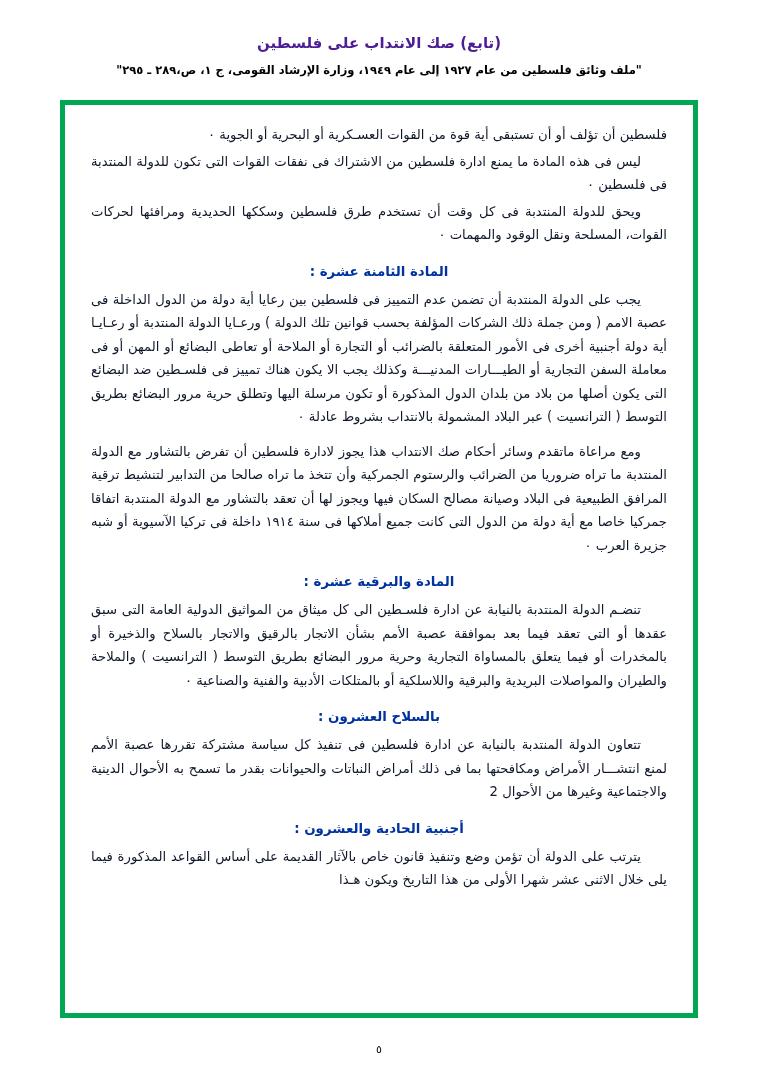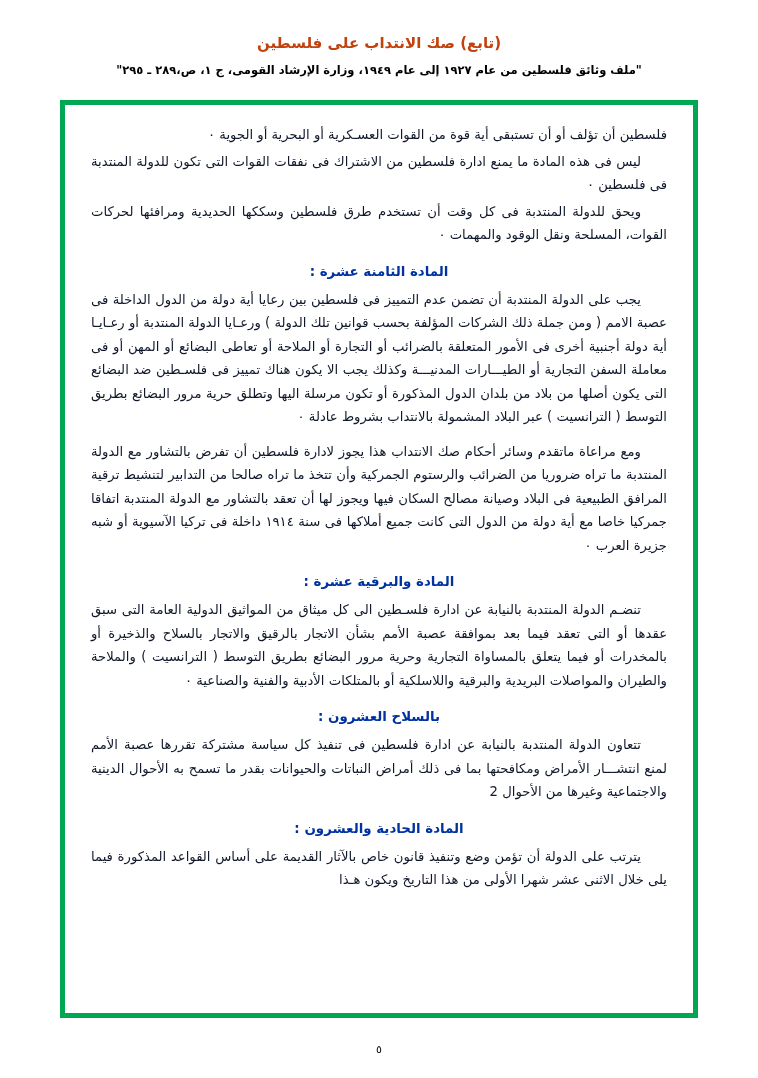--- a/index.html
+++ b/index.html
@@ -22,21 +22,21 @@
     box-sizing: border-box;
     padding: 0;
   }
   .doc-header {
     text-align: center;
     padding-top: 34px;
   }
   .doc-title {
     font-size: 15px;
     font-weight: bold;
-    color: #c2410c;
+    color: #4c1d95;
     letter-spacing: 0;
     line-height: 1.2;
   }
   .doc-subtitle {
     font-size: 11.5px;
     font-weight: bold;
     color: #000;
     margin-top: 11px;
     line-height: 1.3;
   }
@@ -108,21 +108,21 @@
       <p class="body-par">يجب على الدولة المنتدبة أن تضمن عدم التمييز فى فلسطين بين رعايا أية دولة من الدول الداخلة فى عصبة الامم ( ومن جملة ذلك الشركات المؤلفة بحسب قوانين تلك الدولة ) ورعـايا الدولة المنتدبة أو رعـايـا أية دولة أجنبية أخرى فى الأمور المتعلقة بالضرائب أو التجارة أو الملاحة أو تعاطى البضائع أو المهن أو فى معاملة السفن التجارية أو الطيـــارات المدنيـــة وكذلك يجب الا يكون هناك تمييز فى فلسـطين ضد البضائع التى يكون أصلها من بلاد من بلدان الدول المذكورة أو تكون مرسلة اليها وتطلق حرية مرور البضائع بطريق التوسط ( الترانسيت ) عبر البلاد المشمولة بالانتداب بشروط عادلة ٠</p>
       <div class="gap-sm"></div>
       <p class="body-par">ومع مراعاة ماتقدم وسائر أحكام صك الانتداب هذا يجوز لادارة فلسطين أن تفرض بالتشاور مع الدولة المنتدبة ما تراه ضروريا من الضرائب والرستوم الجمركية وأن تتخذ ما تراه صالحا من التدابير لتنشيط ترقية المرافق الطبيعية فى البلاد وصيانة مصالح السكان فيها ويجوز لها أن تعقد بالتشاور مع الدولة المنتدبة اتفاقا جمركيا خاصا مع أية دولة من الدول التى كانت جميع أملاكها فى سنة ١٩١٤ داخلة فى تركيا الآسيوية أو شبه جزيرة العرب ٠</p>
 
       <div class="section-heading">المادة والبرقية عشرة :</div>
       <p class="body-par">تنضـم الدولة المنتدبة بالنيابة عن ادارة فلسـطين الى كل ميثاق من المواثيق الدولية العامة التى سبق عقدها أو التى تعقد فيما بعد بموافقة عصبة الأمم بشأن الاتجار بالرقيق والاتجار بالسلاح والذخيرة أو بالمخدرات أو فيما يتعلق بالمساواة التجارية وحرية مرور البضائع بطريق التوسط ( الترانسيت ) والملاحة والطيران والمواصلات البريدية والبرقية واللاسلكية أو بالمتلكات الأدبية والفنية والصناعية ٠</p>
 
       <div class="section-heading">بالسلاح العشرون :</div>
       <p class="body-par">تتعاون الدولة المنتدبة بالنيابة عن ادارة فلسطين فى تنفيذ كل سياسة مشتركة تقررها عصبة الأمم لمنع انتشـــار الأمراض ومكافحتها بما فى ذلك أمراض النباتات والحيوانات بقدر ما تسمح به الأحوال الدينية والاجتماعية وغيرها من الأحوال 2</p>
 
-      <div class="section-heading">المادة الحادية والعشرون :</div>
+      <div class="section-heading">أجنبية الحادية والعشرون :</div>
       <p class="body-par">يترتب على الدولة أن تؤمن وضع وتنفيذ قانون خاص بالآثار القديمة على أساس القواعد المذكورة فيما يلى خلال الاثنى عشر شهرا الأولى من هذا التاريخ ويكون هـذا</p>
 
     </div>
   </div>
 
   <div class="page-number">٥</div>
 
 </div>
 
 </body></html>

